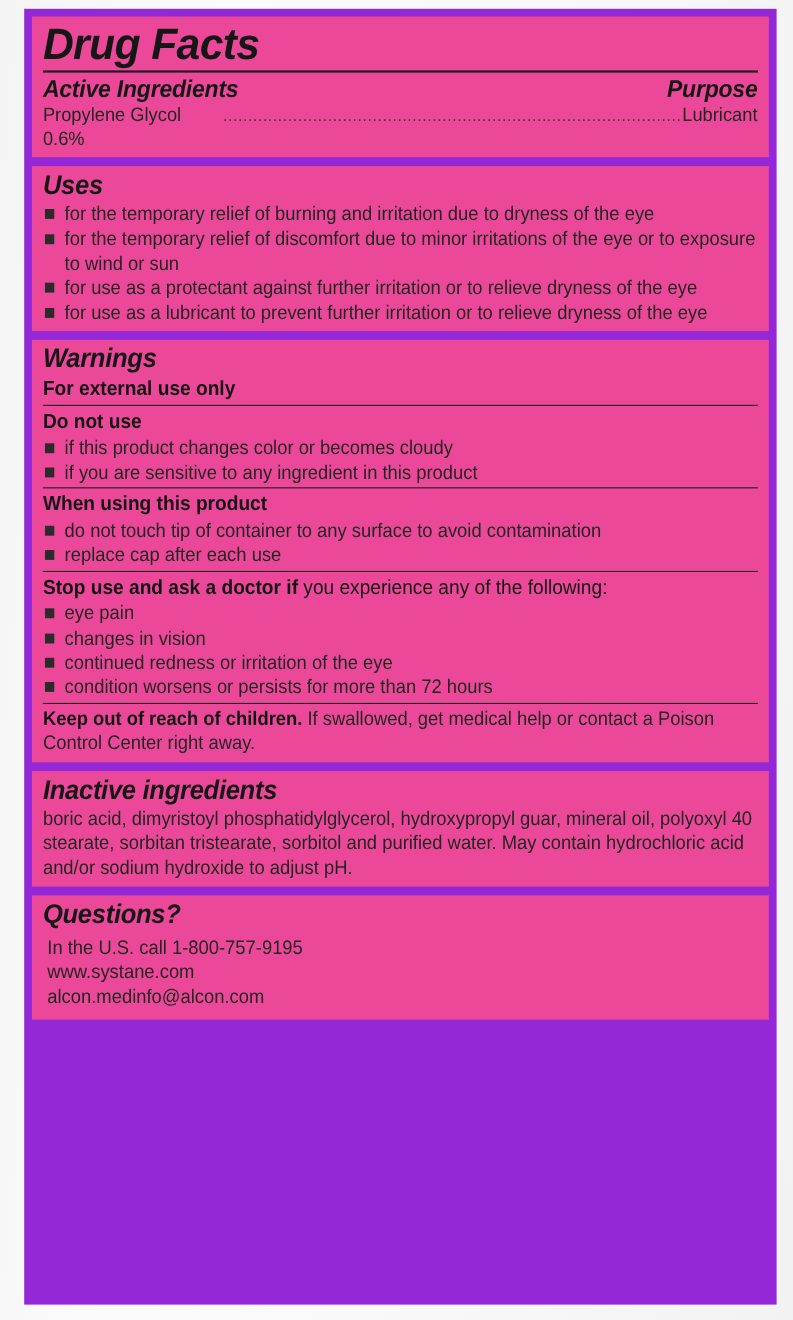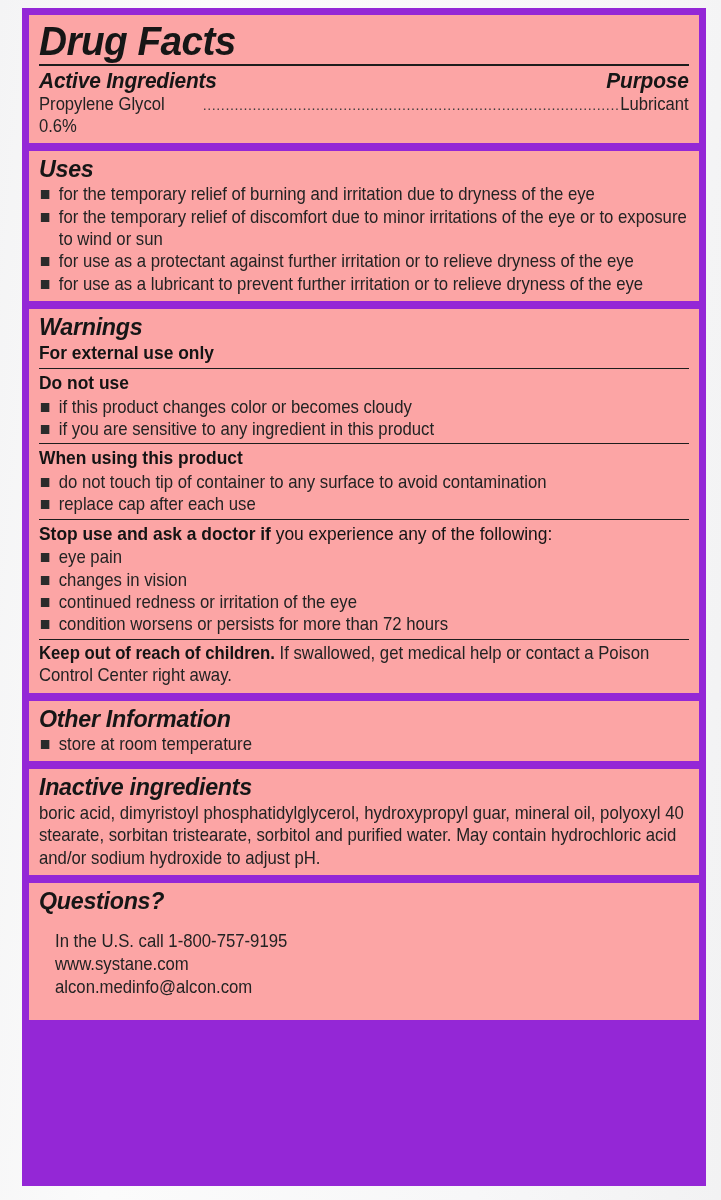--- a/index.html
+++ b/index.html
@@ -32,21 +32,21 @@
     height: 1178px;
     box-sizing: border-box;
     background: #9427d6;
     padding: 7px;
     display: flex;
     flex-direction: column;
     gap: 8px;
   }
 
   .box {
-    background: #fca5a5;
+    background: #ec4899;
     box-sizing: border-box;
     padding: 3px 10px 6px 10px;
     position: relative;
   }
 
   
   .title {
     font-weight: bold;
     font-style: italic;
     font-size: 40px;
@@ -151,21 +151,21 @@
     background: #2b2b2b;
   }
 
   .rule {
     height: 0;
     border-top: 1.6px solid #1d1d1d;
     margin: 3px 0 2px 0;
   }
   .rule.title-rule { border-top-width: 2.2px; margin: 1px 0 2px 0; }
 
-  .lines { margin: 16px; }
+  .lines { margin: 4px; }
   .lines div {
     font-size: 17.8px;
     line-height: 1.27;
     color: #232323;
     transform: scaleX(0.94);
     transform-origin: left center;
   }
 </style>
 </head>
 <body>
@@ -222,26 +222,20 @@
         <li>changes in vision</li>
         <li>continued redness or irritation of the eye</li>
         <li>condition worsens or persists for more than 72 hours</li>
       </ul>
 
       <div class="rule"></div>
       <div class="body-text"><span class="b">Keep out of reach of children.</span><span> If swallowed, get medical help or contact a Poison Control Center right away.</span></div>
     </div>
 
 
-    <div class="box">
-      <div class="sec-head">Other Information</div>
-      <ul class="bullets">
-        <li>store at room temperature</li>
-      </ul>
-    </div>
 
     <div class="box">
       <div class="sec-head">Inactive ingredients</div>
       <div class="body-text">boric acid, dimyristoyl phosphatidylglycerol, hydroxypropyl guar, mineral oil, polyoxyl 40 stearate, sorbitan tristearate, sorbitol and purified water. May contain hydrochloric acid and/or sodium hydroxide to adjust pH.</div>
     </div>
 
     <div class="box">
       <div class="sec-head">Questions?</div>
       <div class="lines">
         <div>In the U.S. call 1-800-757-9195</div>

